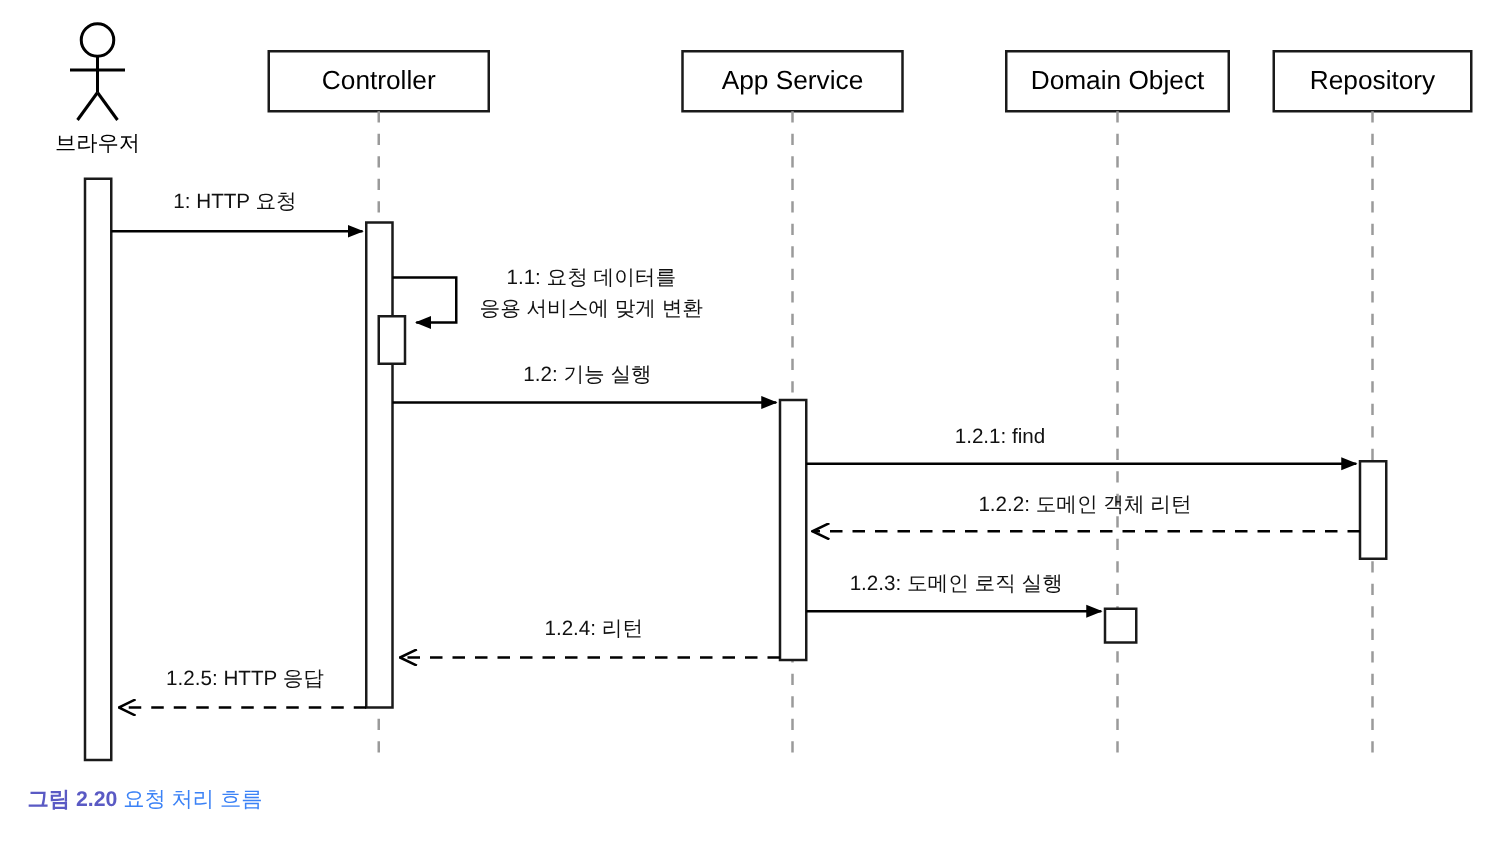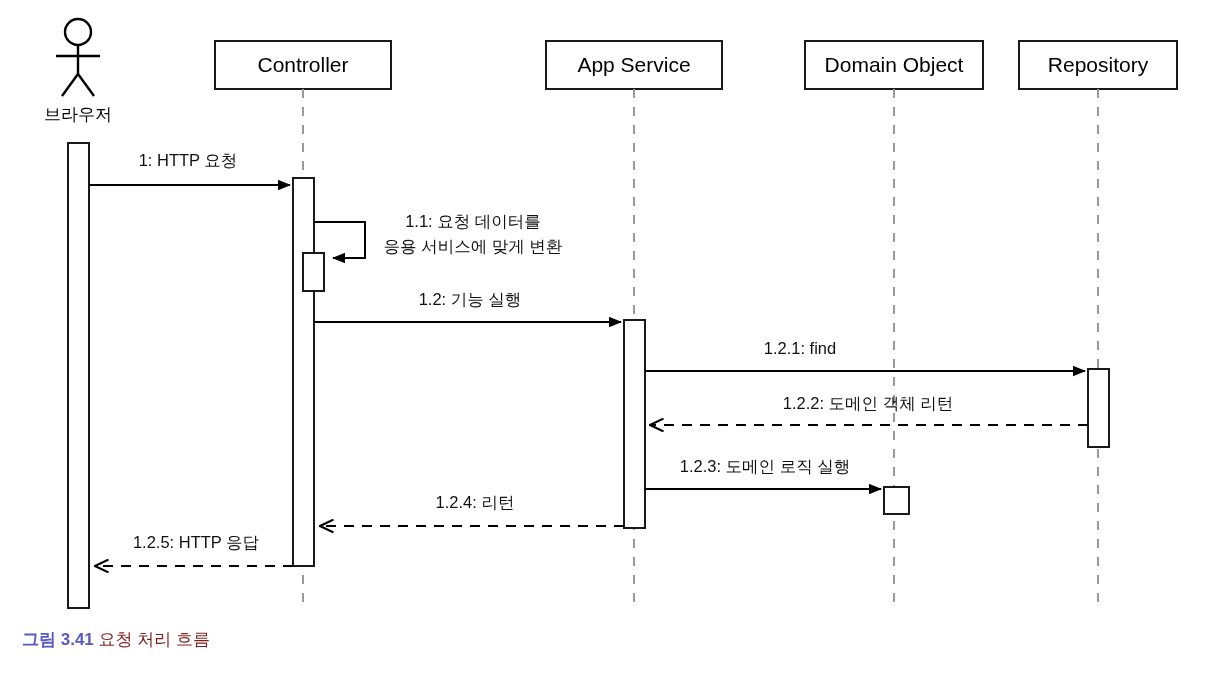--- a/index.html
+++ b/index.html
@@ -85,21 +85,21 @@
     font-family: "Liberation Sans", "DejaVu Sans", sans-serif;
     color: #1a1a1a;
     white-space: nowrap;
     letter-spacing: 0px;
   }
   .caption-num {
     color: #5a5ac4;
     font-weight: bold;
   }
   .caption-title {
-    color: #7f1d1d;
+    color: #3b82f6;
     font-weight: normal;
   }
 </style>
 </head>
 <body>
 
 <div id="diagram-root">
   <svg id="seq-svg" viewBox="0 0 1208 690" xmlns="http://www.w3.org/2000/svg">
 
     <defs>
@@ -197,15 +197,15 @@
     </g>
 
     <g>
       <line class="msg-line-dashed" x1="293" y1="566" x2="95" y2="566" marker-end="url(#arrow-open)"></line>
       <text class="msg-text" x="196" y="548">1.2.5: HTTP 응답</text>
     </g>
 
   </svg>
 
   <div class="caption">
-    <span class="caption-num">그림 3.41</span><span>&nbsp;</span><span class="caption-title">요청 처리 흐름</span>
+    <span class="caption-num">그림 2.20</span><span>&nbsp;</span><span class="caption-title">요청 처리 흐름</span>
   </div>
 </div>
 
 </body></html>

